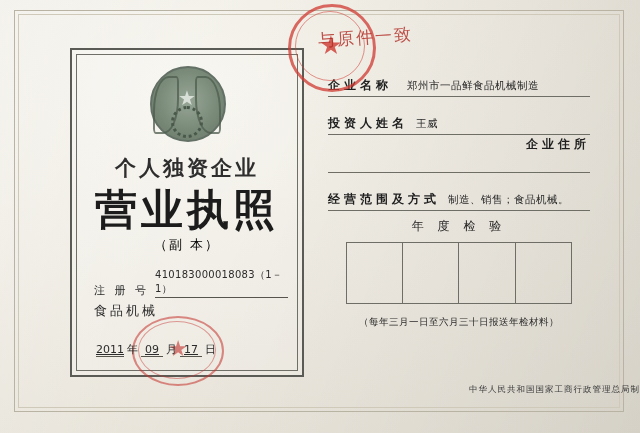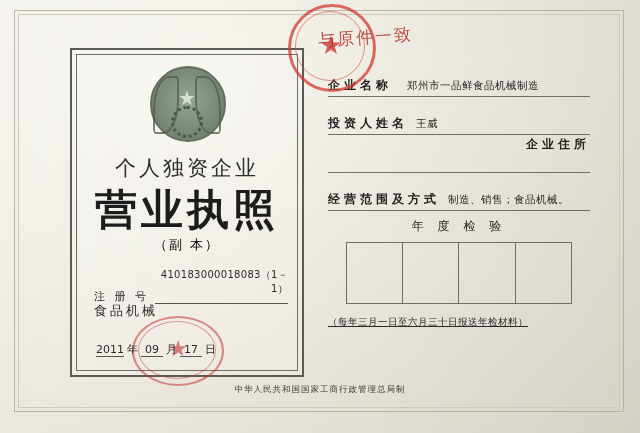--- a/index.html
+++ b/index.html
@@ -65,49 +65,49 @@
   .emblem .gear{
     position:absolute;left:50%;top:40px;transform:translateX(-50%);
     width:26px;height:26px;border-radius:50%;
     border:3px dotted #49584a;
   }
 
   .title-small{
     position:absolute;left:0;right:0;top:104px;text-align:center;
     font-size:21px;letter-spacing:3px;color:#2e2e2e;
     font-family:"DejaVu Sans","Liberation Sans",sans-serif;
-    font-weight:normal;
+    font-weight:bold;
   }
   .title-big{
     position:absolute;left:0;right:0;top:132px;text-align:center;
     font-size:42px;letter-spacing:4px;color:#1c1c1c;
     font-weight:bold;
   }
   .title-sub{
     position:absolute;left:0;right:0;top:186px;text-align:center;
     font-size:13px;color:#000000;letter-spacing:2px;
   }
   .reg-row{
     position:absolute;left:22px;right:14px;top:218px;
     font-size:11px;color:#2b2b2b;display:flex;align-items:flex-end;gap:6px;
   }
   .reg-label{letter-spacing:3px;white-space:nowrap;}
   .reg-value{
-    flex:1;border-bottom:1px solid #55554e;text-align:right;
-    font-size:10px;padding-bottom:7px;letter-spacing:.3px;
+    flex:1;border-bottom:1px solid #55554e;text-align:left;
+    font-size:10px;padding-bottom:1px;letter-spacing:.3px;
   }
   .issuer-row{
     position:absolute;left:22px;top:252px;
     font-size:13px;color:#2b2b2b;letter-spacing:3px;
   }
   .date-row{
     position:absolute;left:24px;right:16px;top:292px;
     font-size:11px;color:#2b2b2b;display:flex;align-items:center;gap:3px;
   }
-  .date-row .u{border-bottom:1px solid #55554e;min-width:22px;text-align:center;display:inline-block;}
+  .date-row .u{border-bottom:1px solid #55554e;min-width:22px;text-align:center;display:inline-block;text-decoration:underline;}
 
   
   .seal-left{
     position:absolute;left:60px;top:266px;width:92px;height:68px;
     pointer-events:none;
   }
   .seal-left .circ{
     position:absolute;left:0;top:0;width:88px;height:66px;border-radius:50%;
     border:2px solid #c4312c;opacity:.55;
   }
@@ -141,26 +141,26 @@
     position:absolute;left:0;right:0;top:158px;text-align:center;
     font-size:12px;letter-spacing:5px;color:#1f1f1f;font-weight:normal;
   }
   .inspect-grid{
     position:absolute;left:18px;top:182px;width:226px;height:62px;
     display:grid;grid-template-columns:repeat(4,1fr);
   }
   .inspect-grid .cell{border:1px solid #6e6e66;}
   .inspect-grid .cell + .cell{border-left:none;}
   .note{
-    position:absolute;left:0;right:0;top:256px;
-    font-size:9.5px;color:#2a2a2a;letter-spacing:.5px;text-decoration:underline;
+    position:absolute;left:0;right:0;top:256px;text-align:center;
+    font-size:9.5px;color:#2a2a2a;letter-spacing:.5px;
   }
 
   .footer{
-    position:absolute;left:0;right:0;top:384px;text-align:center;
+    position:absolute;left:0;right:0;top:384px;text-align:right;
     font-size:8.5px;color:#3a3a3a;letter-spacing:1px;
   }
 
   
   .seal-top{
     position:absolute;left:288px;top:4px;width:86px;height:86px;
   }
   .seal-top .c1{
     position:absolute;left:0;top:0;width:82px;height:82px;border-radius:50%;
     border:3px solid #cf3a31;opacity:.75;

